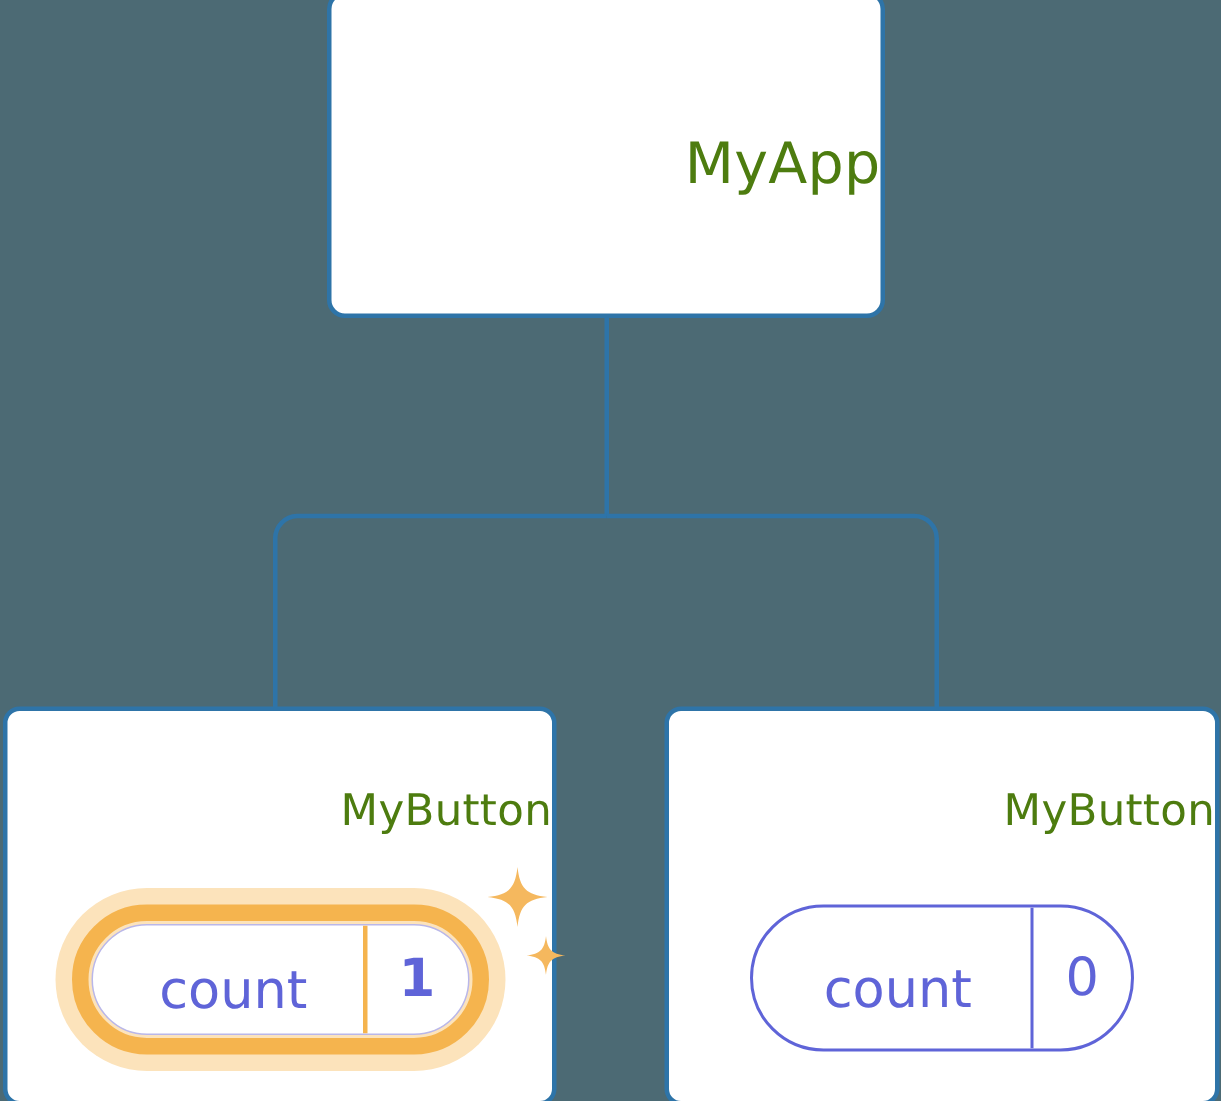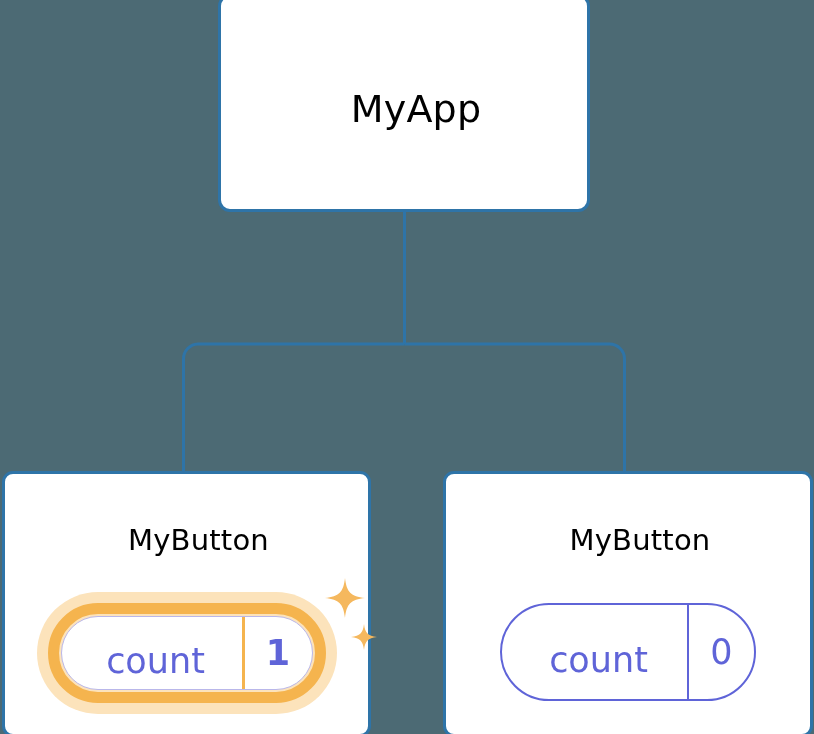--- a/index.html
+++ b/index.html
@@ -54,24 +54,24 @@
   }
   .node-child-right {
     left: 443px;
     top: 471px;
     width: 370px;
     height: 266px;
   }
 
   .node-title {
     position: absolute;
-    left: 12px;
+    left: 0;
     width: 100%;
-    text-align: center;
-    color: #000000;
+    text-align: right;
+    color: #4d7c0f;
     font-weight: 400;
     letter-spacing: 0.2px;
     white-space: nowrap;
   }
   .node-root .node-title {
     top: 90px;
     font-size: 38px;
   }
   .node-child-left .node-title,
   .node-child-right .node-title {

